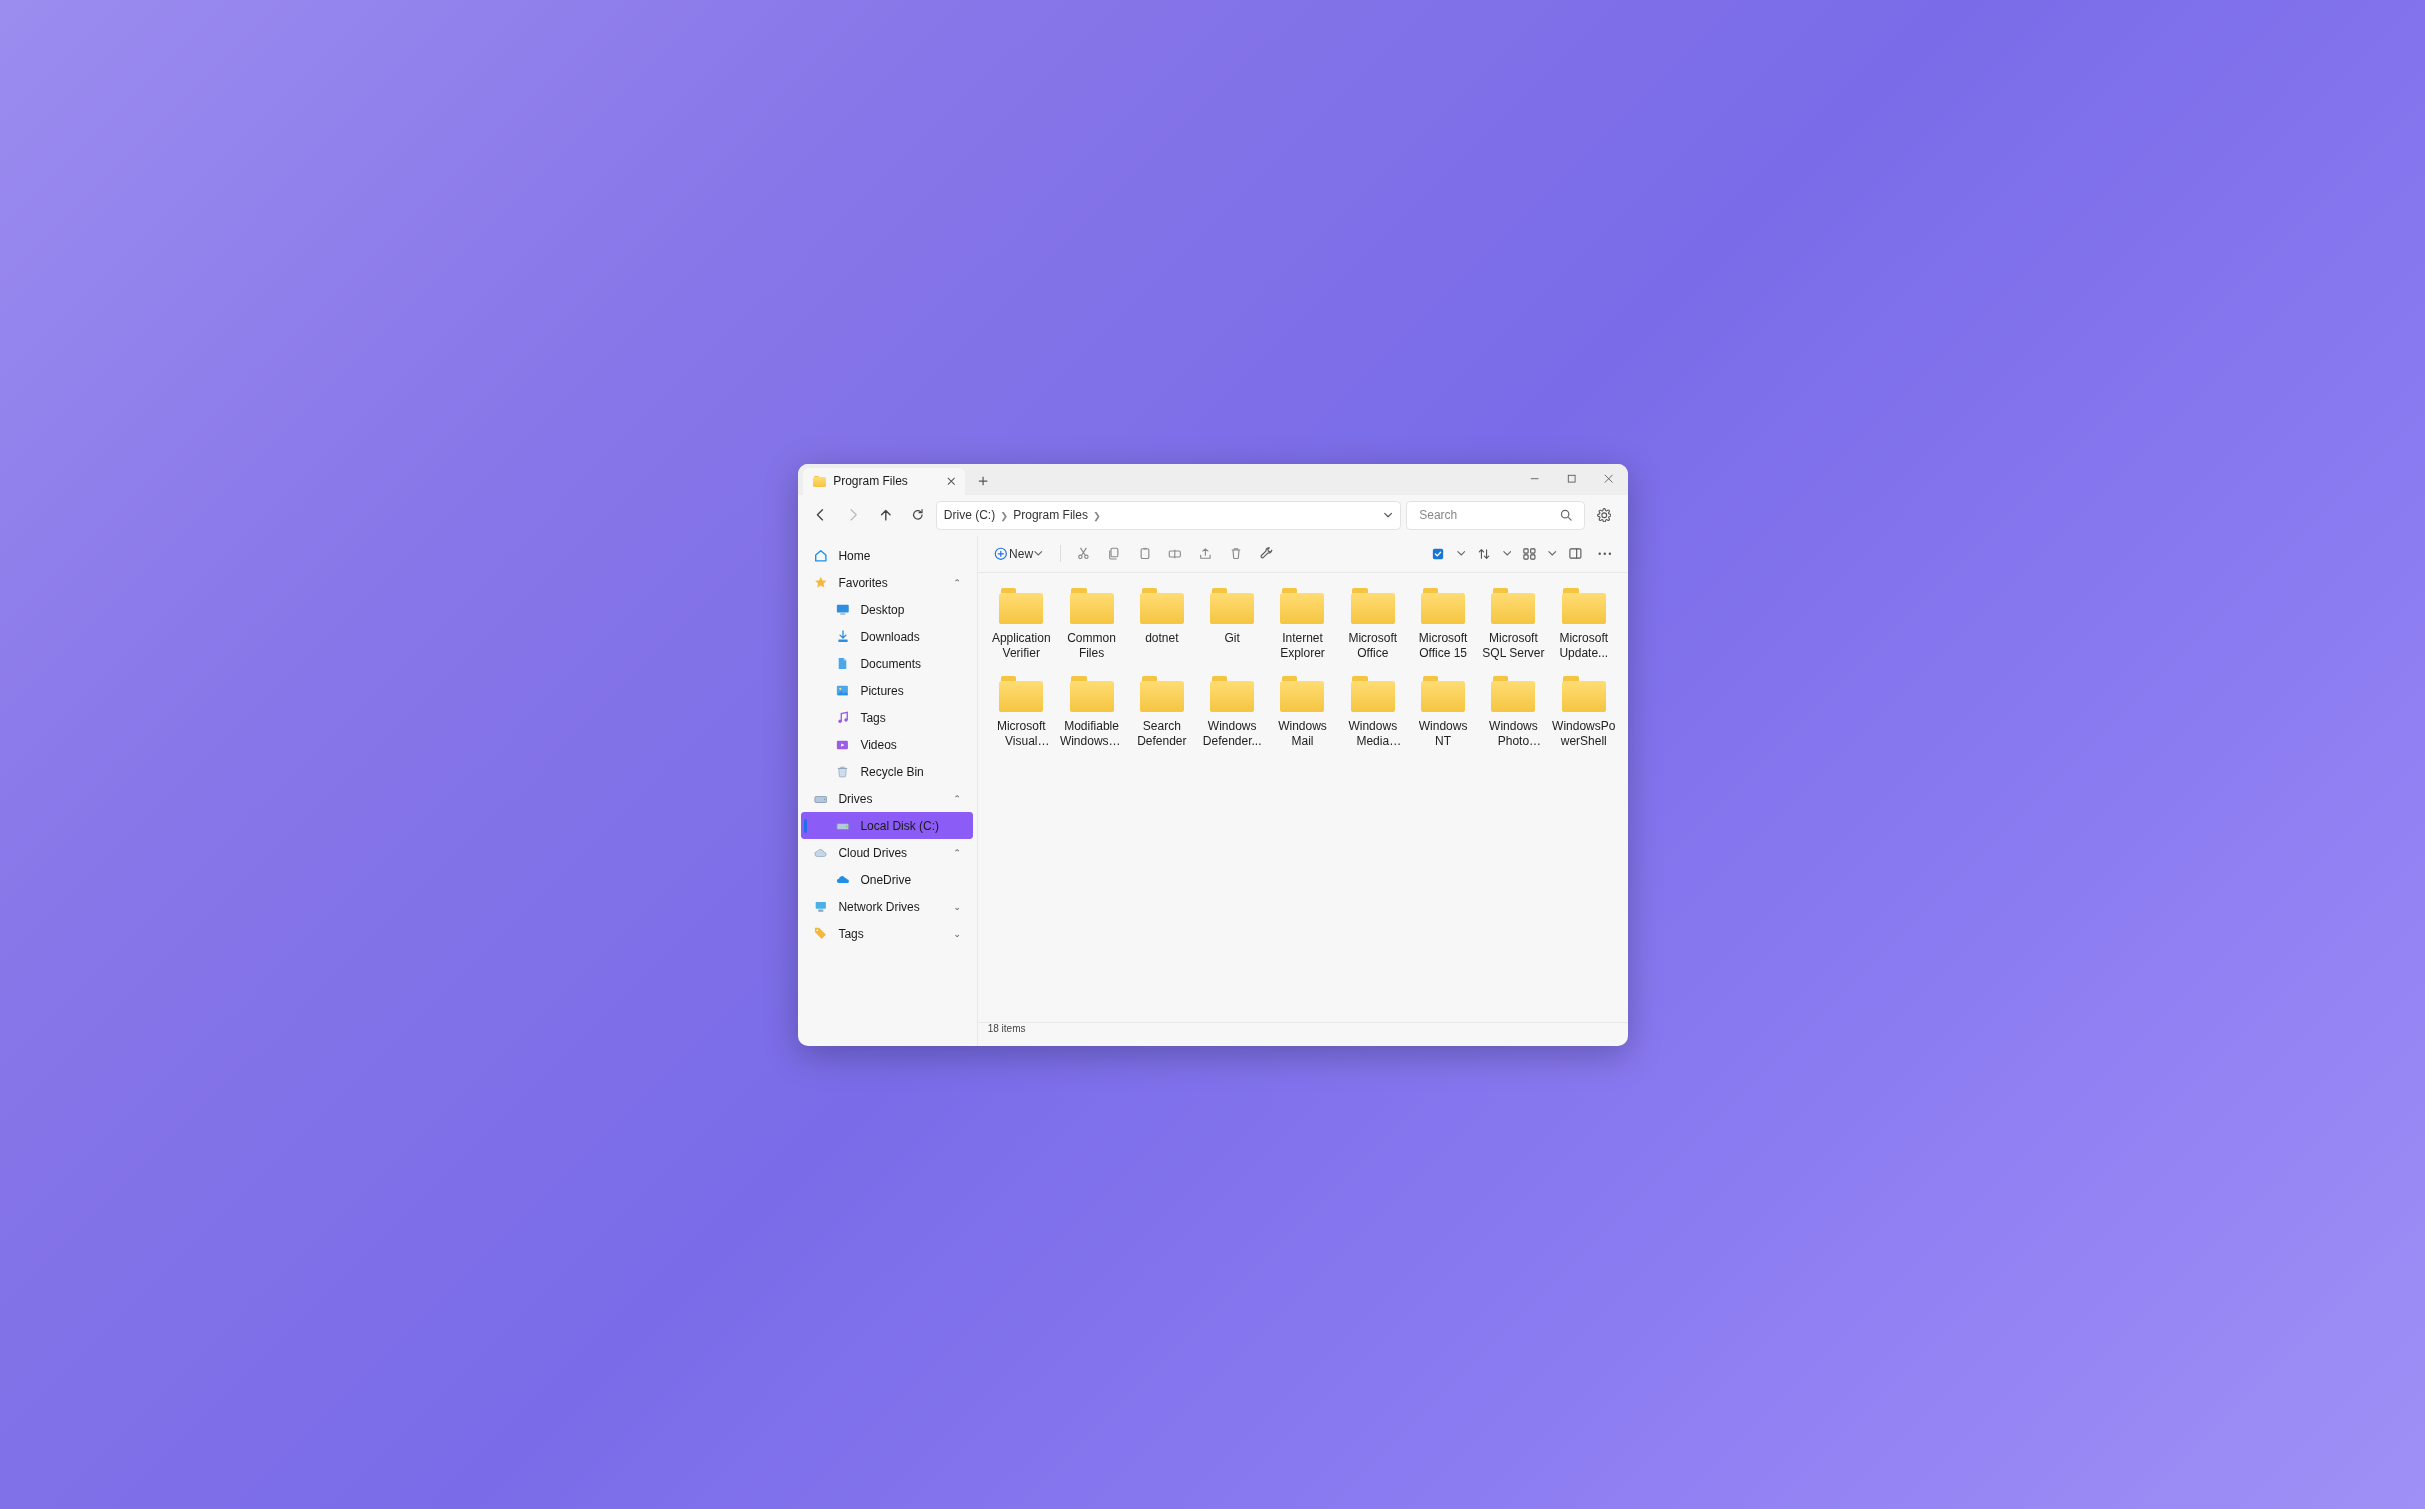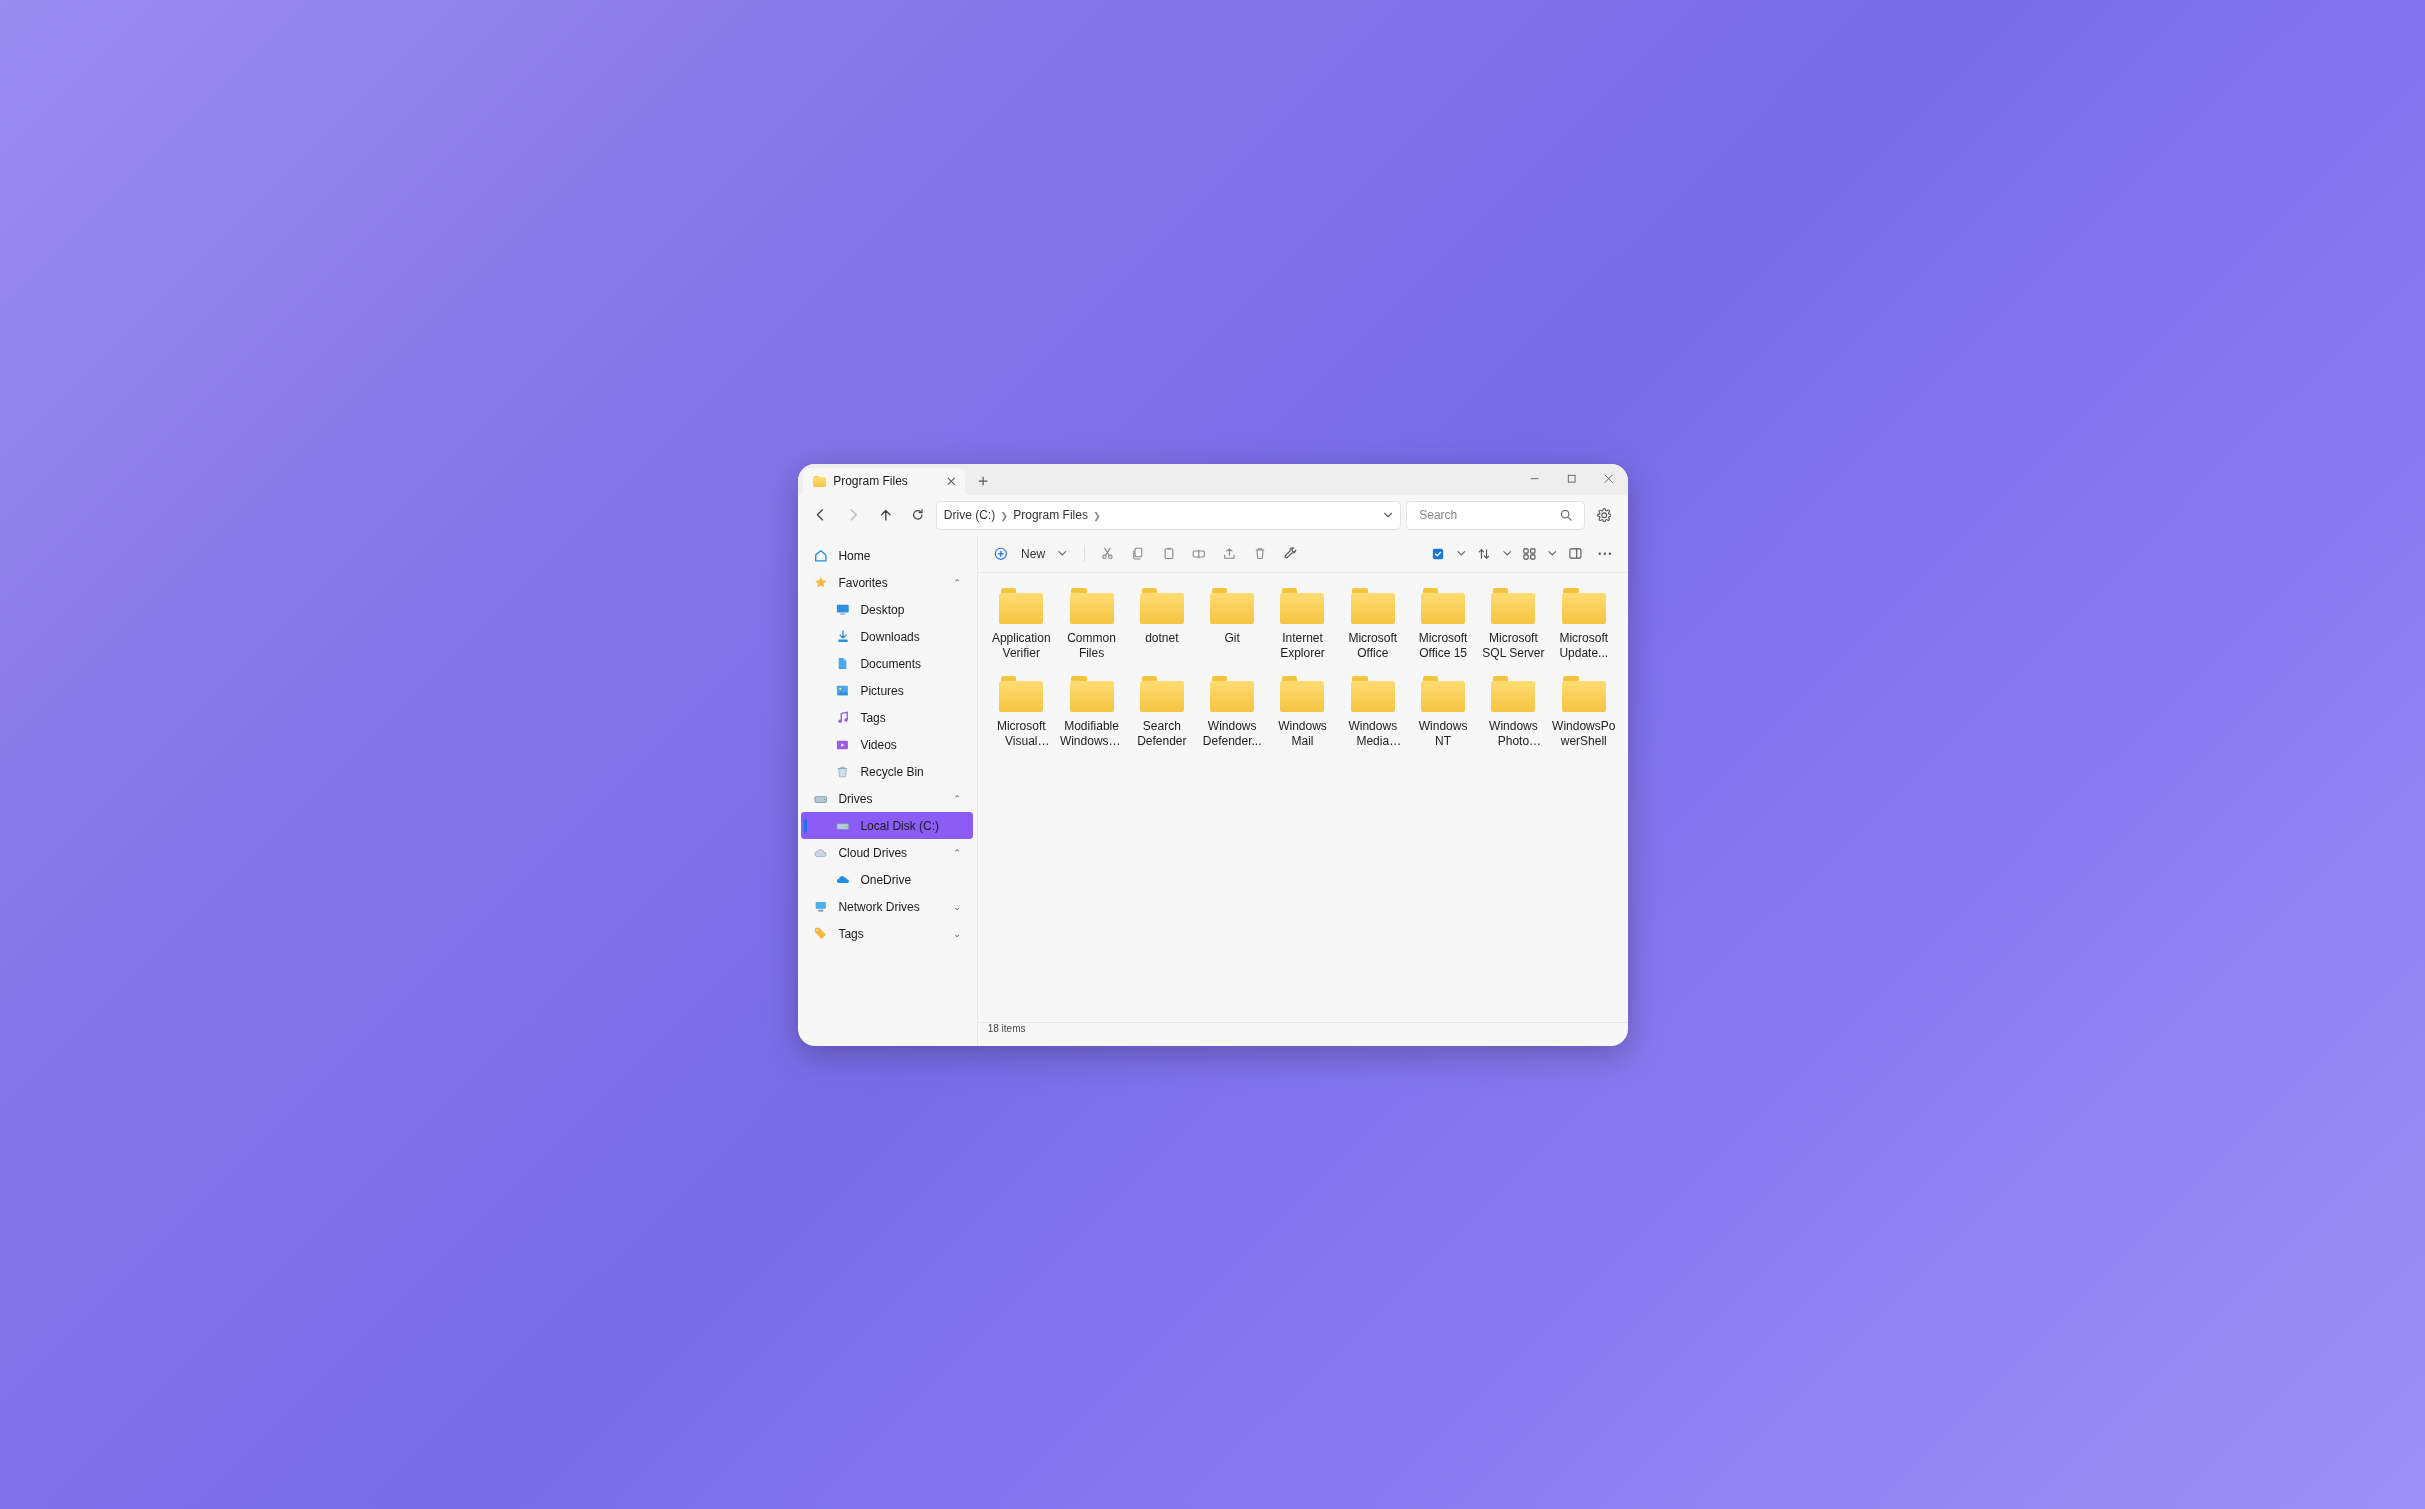--- a/index.html
+++ b/index.html
@@ -10,21 +10,21 @@
   color: #1a1a1a;
   background: linear-gradient(135deg, #9b8cf0 0%, #8776e8 25%, #7a6ce8 50%, #8c7cf2 75%, #9f90f6 100%);
   display: flex;
   align-items: center;
   justify-content: center;
 }
 .window {
   width: 830px;
   height: 582px;
   background: #f7f7f7;
-  border-radius: 17px;
+  border-radius: 10px;
   box-shadow: 0 8.5px 34px rgba(0,0,0,0.25);
   display: flex;
   flex-direction: column;
   overflow: hidden;
 }
 
 
 .titlebar { height: 31px; background: #eeeeee; display: flex; align-items: flex-end; position: relative; }
 .tab {
   display: flex; align-items: center; gap: 6.8px;
@@ -68,21 +68,21 @@
 .srow.selected { background:#8b5cf6; }
 .srow.selected::before { content:""; position:absolute; left:3.4px; top:6.8px; bottom:6.8px; width:2.6px; background:#1f6feb; border-radius:1.7px;}
 .srow .expand { margin-left:auto; color:#555; font-size:9.4px; }
 .sicon-slot { width:15.3px; display:flex; justify-content:center; }
 
 
 .main { flex:1; display:flex; flex-direction:column; min-width:0; }
 
 
 .toolbar { height:37px; display:flex; align-items:center; padding:0 10.2px; gap:5.1px; border-bottom:0.9px solid #e8e8e8; }
-.new-btn { display:flex; align-items:center; gap:13px; height:25.5px; padding:0 6.8px; color:#333; font-size:12px; }
+.new-btn { display:flex; align-items:center; gap:1px; height:25.5px; padding:0 6.8px; color:#333; font-size:12px; }
 .new-btn .plus { color:#1f6feb; }
 .tsep { width:0.9px; height:17px; background:#ddd; margin:0 5.1px; }
 .tbtn { width:25.5px; height:25.5px; display:flex; align-items:center; justify-content:center; color:#888; }
 .tool-right { margin-left:auto; display:flex; align-items:center; gap:3.4px; }
 .tool-right .tbtn { color:#555; }
 .blueicon { color:#1976d2; }
 
 
 .grid-area { flex:1; overflow:auto; padding:15.3px 12px; }
 .folder-grid { display:grid; grid-template-columns: repeat(9, 1fr); gap:15.3px 6.8px; }

